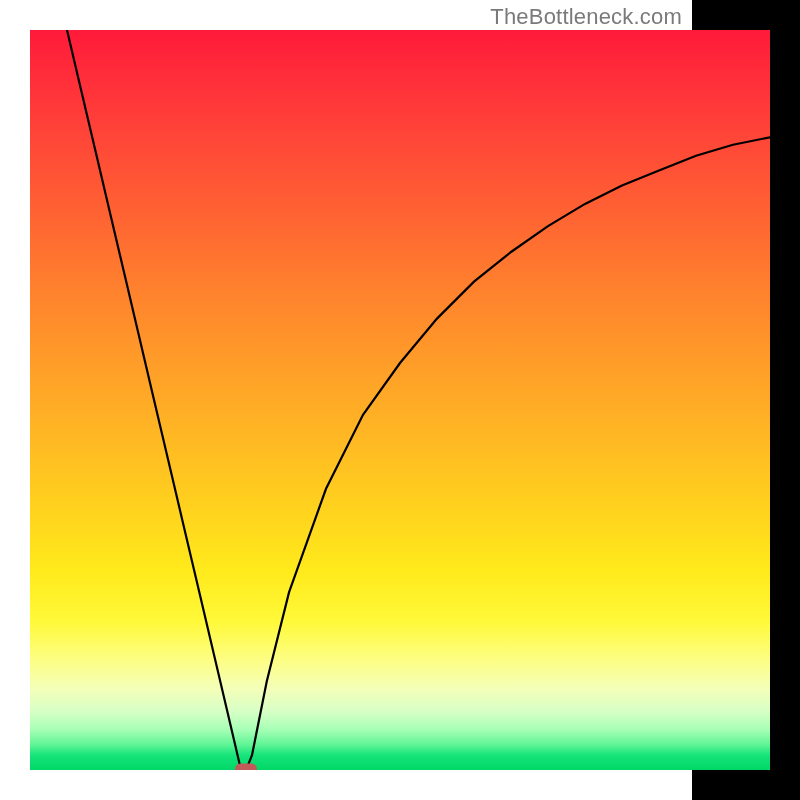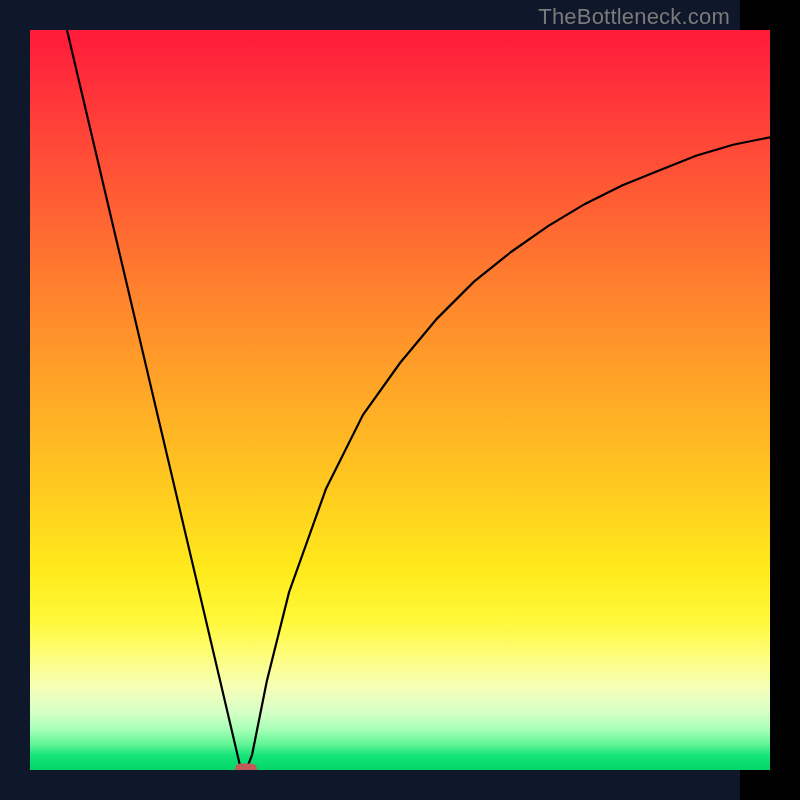--- a/index.html
+++ b/index.html
@@ -8,22 +8,21 @@
     width: 800px;
     height: 800px;
     overflow: hidden;
     background: #000;
     font-family: Arial, Helvetica, sans-serif;
   }
   .frame {
     position: relative;
     width: 692px;
     height: 800px;
-    background: #0f172a;
-    padding-left: 48px;
+    background: #ffffff;
   }
   .watermark {
     position: absolute;
     top: 4px;
     right: 10px;
     color: #7a7a7a;
     font-size: 22px;
     font-weight: 400;
     letter-spacing: 0.2px;
     z-index: 5;

